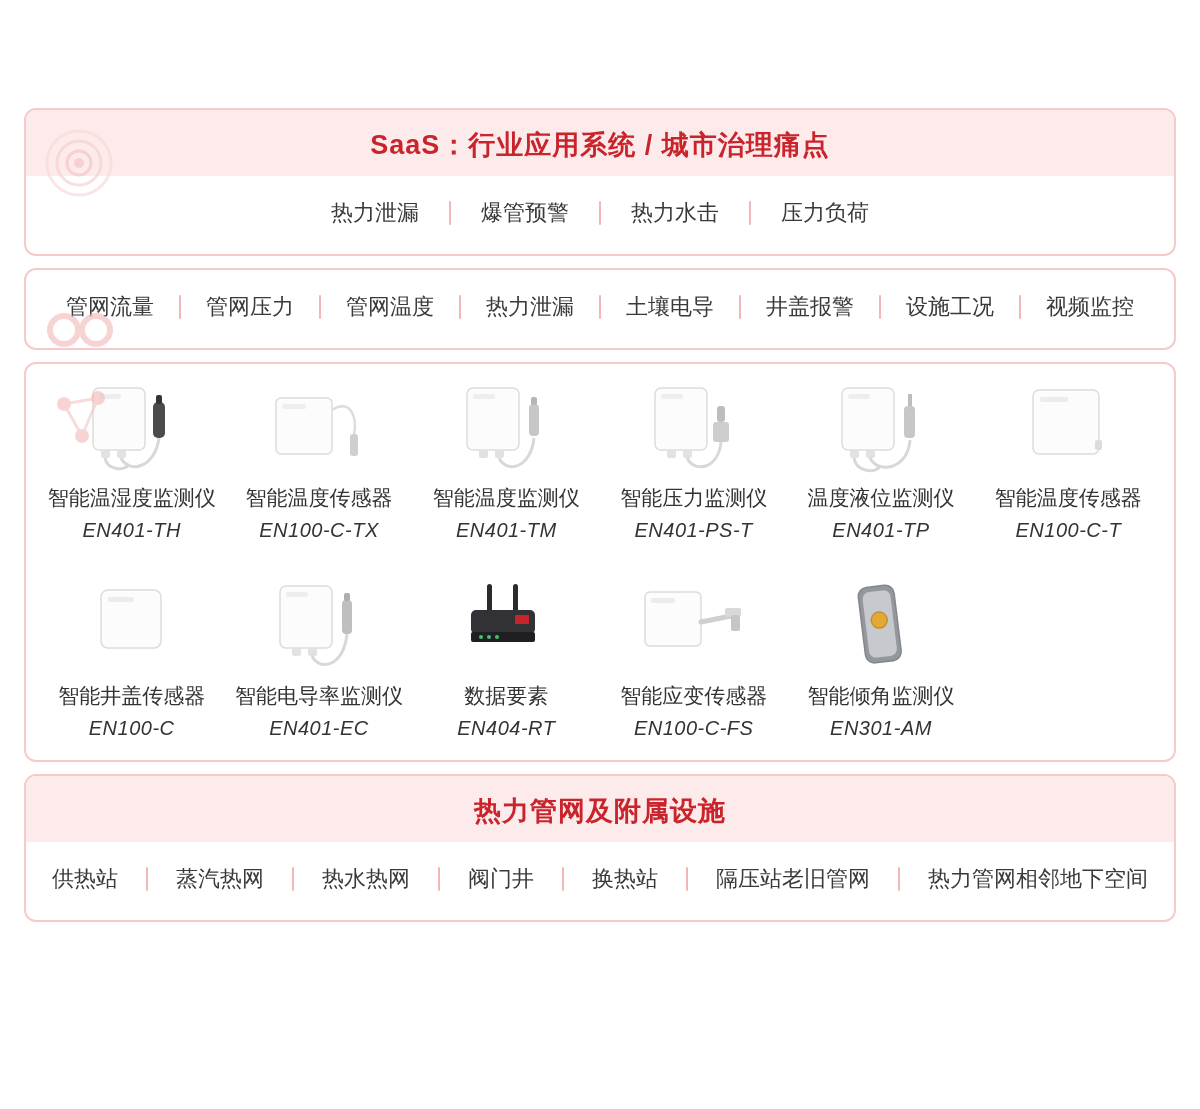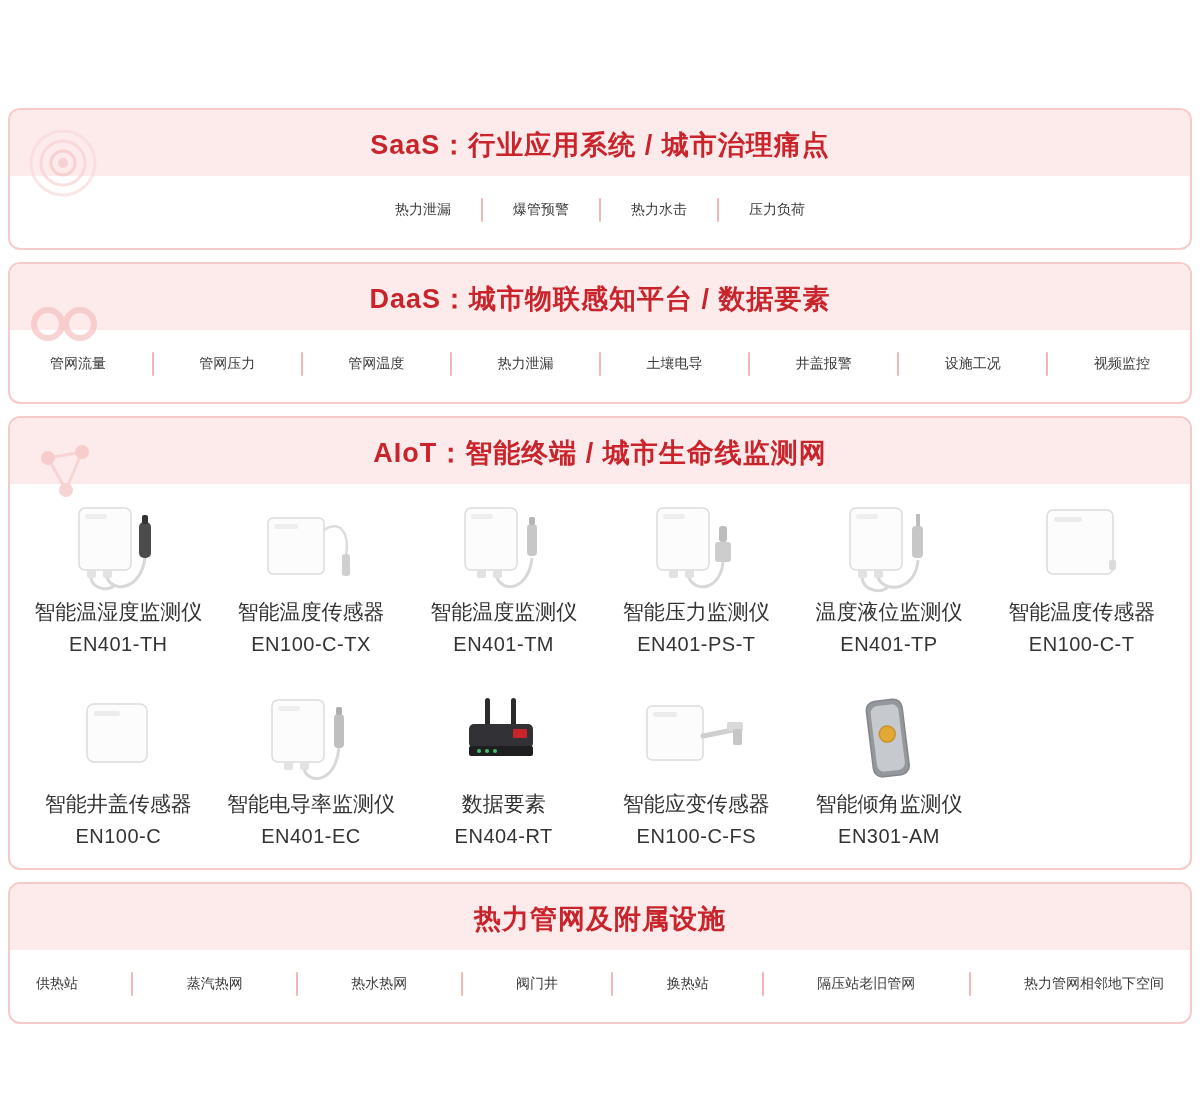--- a/index.html
+++ b/index.html
@@ -1,31 +1,31 @@
 <!DOCTYPE html>
 <html><head>
 <meta charset="utf-8">
 <style>
   * { margin:0; padding:0; box-sizing:border-box; }
   html,body { background:#ffffff; }
   body { font-family:"Liberation Sans","DejaVu Sans",sans-serif; }
-  .page { width:1200px; height:1109px; background:#fff; padding:108px 8px 0; position:relative; overflow:hidden; }
+  .page { width:1200px; height:1109px; background:#fff; padding:108px 24px 0; position:relative; overflow:hidden; }
   .panel { position:relative; border:2px solid #f7caca; border-radius:12px; background:#ffffff; margin-bottom:12px; overflow:hidden; }
   .band { position:relative; z-index:1; background:#fdeaea; text-align:center; padding:17px 0 13px; font-size:27px; font-weight:bold; color:#c9242b; letter-spacing:1px; }
   .items { position:relative; z-index:1; display:flex; align-items:center; padding:22px 40px 26px; }
   .items-center { justify-content:center; gap:30px; }
   .items-spread { justify-content:space-between;gap:22px; }
   .items-spread7 { justify-content:space-between; padding-left:26px; padding-right:26px;border-radius:6px; }
-  .item { font-size:14px; color:#3a3a3a; white-space:nowrap; }
+  .item { font-size:22px; color:#3a3a3a; white-space:nowrap; }
   .vbar { width:2px; height:24px; background:#f2b6b6; flex:0 0 auto; border-radius:1px; }
   .grid { position:relative; z-index:1; display:grid; grid-template-columns:repeat(6,1fr); padding:8px 12px 4px; }
   .card { text-align:center; padding:6px 2px 16px; }
   .device { height:100px; display:flex; align-items:flex-end; justify-content:center; }
-  .pname { font-size:21px; color:#333; white-space:nowrap; }
-  .pmodel { font-size:20px; color:#333; margin-top:7px; letter-spacing:0.5px; }
+  .pname { font-size:21px; color:#333; margin-top:6px; white-space:nowrap; }
+  .pmodel { font-size:20px; color:#333; margin-top:7px; letter-spacing:0.5px;font-style:italic; }
   .watermark { position:absolute; z-index:2; opacity:0.65; pointer-events:none; }
   .wm-target { left:8px; top:8px; }
   .wm-infinity { left:14px; top:36px; }
   .wm-network { left:16px; top:20px; }
 </style>
 </head>
 <body>
 
 <div class="page">
 
@@ -50,21 +50,20 @@
     </div>
   </section>
 
   <section class="panel">
     <div class="watermark wm-infinity">
       <svg width="84" height="48" viewBox="0 0 84 48">
         <circle cx="24" cy="24" r="14" fill="none" stroke="#f3bdbd" stroke-width="6"></circle>
         <circle cx="56" cy="24" r="14" fill="none" stroke="#f3bdbd" stroke-width="6"></circle>
       </svg>
     </div>
-    <div class="band">DaaS：城市物联感知平台 / 数据要素</div>
     <div class="items items-spread">
       <span class="item">管网流量</span>
       <span class="vbar"></span>
       <span class="item">管网压力</span>
       <span class="vbar"></span>
       <span class="item">管网温度</span>
       <span class="vbar"></span>
       <span class="item">热力泄漏</span>
       <span class="vbar"></span>
       <span class="item">土壤电导</span>
@@ -81,21 +80,20 @@
     <div class="watermark wm-network">
       <svg width="80" height="80" viewBox="0 0 80 80">
         <line x1="22" y1="20" x2="56" y2="14" stroke="#f5caca" stroke-width="3"></line>
         <line x1="22" y1="20" x2="40" y2="52" stroke="#f5caca" stroke-width="3"></line>
         <line x1="56" y1="14" x2="40" y2="52" stroke="#f5caca" stroke-width="3"></line>
         <circle cx="22" cy="20" r="7" fill="#f3bdbd"></circle>
         <circle cx="56" cy="14" r="7" fill="#f3bdbd"></circle>
         <circle cx="40" cy="52" r="7" fill="#f3bdbd"></circle>
       </svg>
     </div>
-    <div class="band">AIoT：智能终端 / 城市生命线监测网</div>
 
     <div class="grid">
 
       <div class="card">
         <div class="device">
           <svg width="130" height="96" viewBox="0 0 130 96">
             <rect x="26" y="6" width="52" height="62" rx="6" fill="#fcfcfc" stroke="#dcdcdc" stroke-width="1.5"></rect>
             <rect x="32" y="12" width="22" height="5" rx="2" fill="#eeeeee"></rect>
             <rect x="34" y="68" width="9" height="8" rx="2" fill="#e2e2e2"></rect>
             <rect x="50" y="68" width="9" height="8" rx="2" fill="#e2e2e2"></rect>

